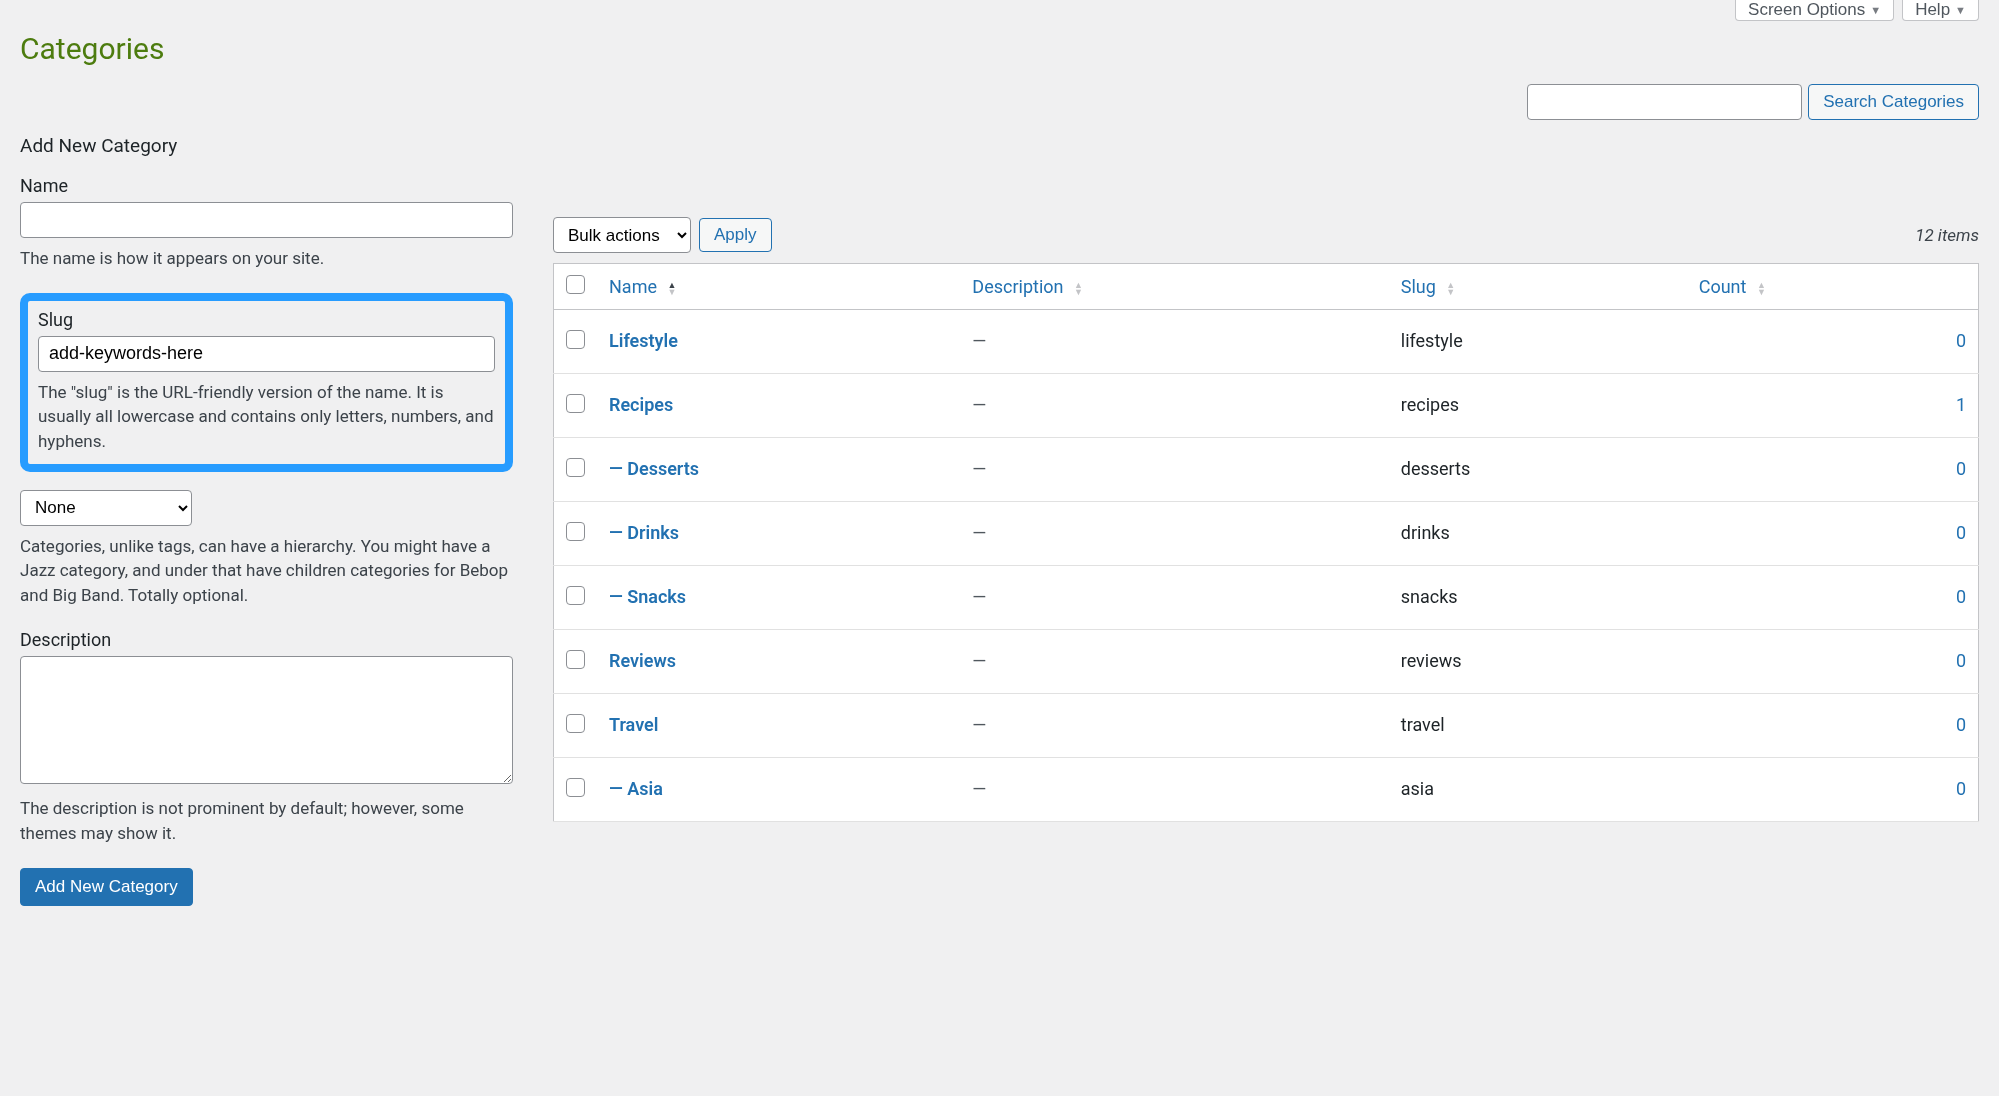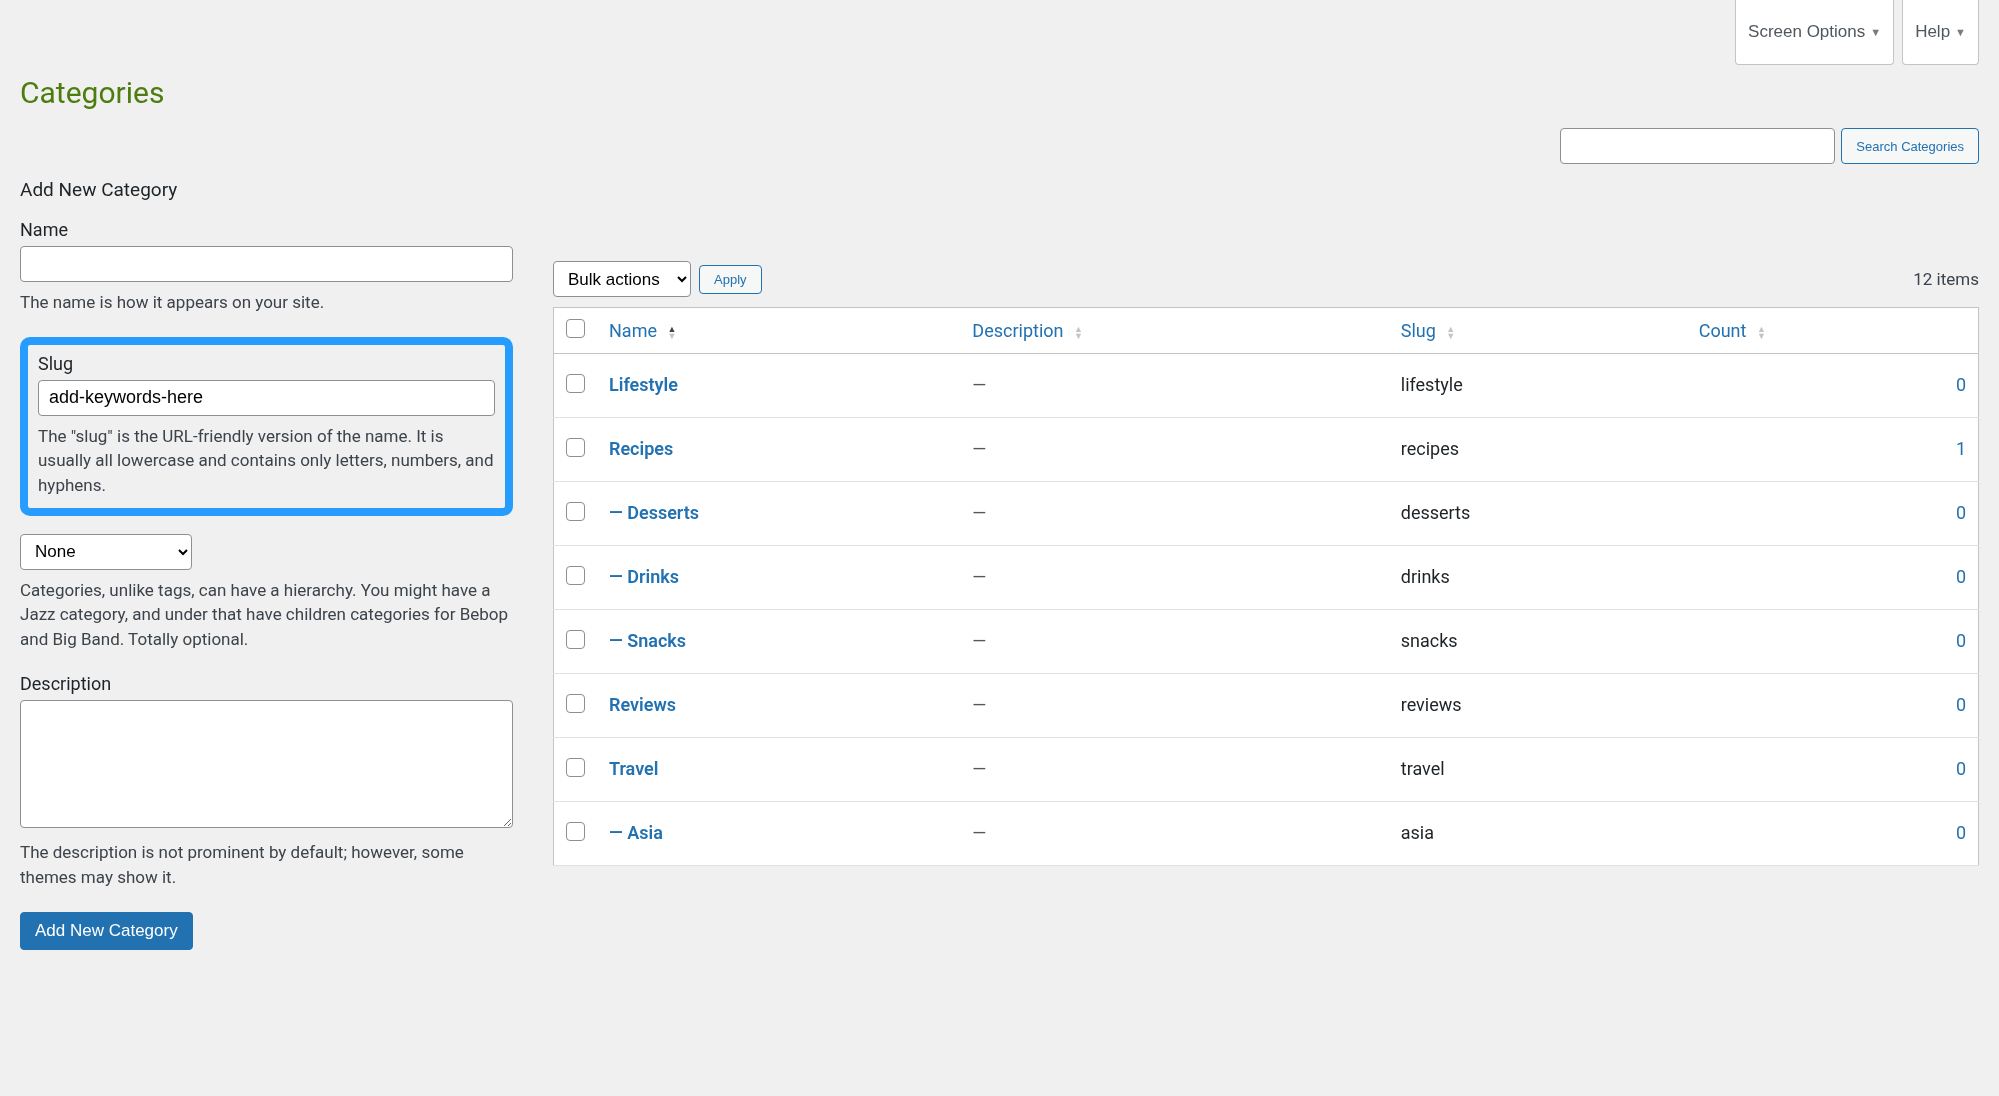--- a/index.html
+++ b/index.html
@@ -13,21 +13,21 @@
     .top-controls {
       display: flex;
       justify-content: flex-end;
       gap: 8px;
       padding-top: 0;
     }
     .top-btn {
       background: #fff;
       border: 1px solid #c3c4c7;
       border-top: none;
-      padding: 22px 12px;
+      padding: 0 12px;
       font-size: 17px;
       color: #50575e;
       cursor: pointer;
       border-radius: 0 0 4px 4px;
       display: flex;
       align-items: center;
       gap: 5px;
     }
     .top-btn .tri { font-size: 11px; color: #787c82; }
     h1.page-title {
@@ -49,21 +49,21 @@
       border-radius: 4px;
       background: #fff;
       padding: 0 8px;
       font-size: 15px;
     }
     .btn-secondary {
       background: #f6f7f7;
       border: 1px solid #2271b1;
       color: #2271b1;
       padding: 6px 14px;
-      font-size: 13px;
+      font-size: 17px;
       border-radius: 4px;
       cursor: pointer;
     }
     .columns {
       display: flex;
       gap: 40px;
       align-items: center;
     }
     .left-col { width: 493px; flex-shrink: 0; }
     .right-col { flex: 1; }
@@ -138,21 +138,21 @@
     .bulk-row { display: flex; gap: 8px; align-items: center; }
     .bulk-select {
       height: 36px;
       border: 1px solid #8c8f94;
       border-radius: 4px;
       background: #fff;
       padding: 0 10px;
       font-size: 17px;
       width: 138px;
     }
-    .items-count { font-size: 17px; color: #3c434a; }
+    .items-count { font-size: 17px; color: #3c434a; font-style: italic; }
     table.wp-table {
       width: 100%;
       border: 1px solid #c3c4c7;
       border-collapse: collapse;
       background: #fff;
     }
     table.wp-table thead th {
       text-align: left;
       padding: 11px 12px;
       font-weight: 400;

